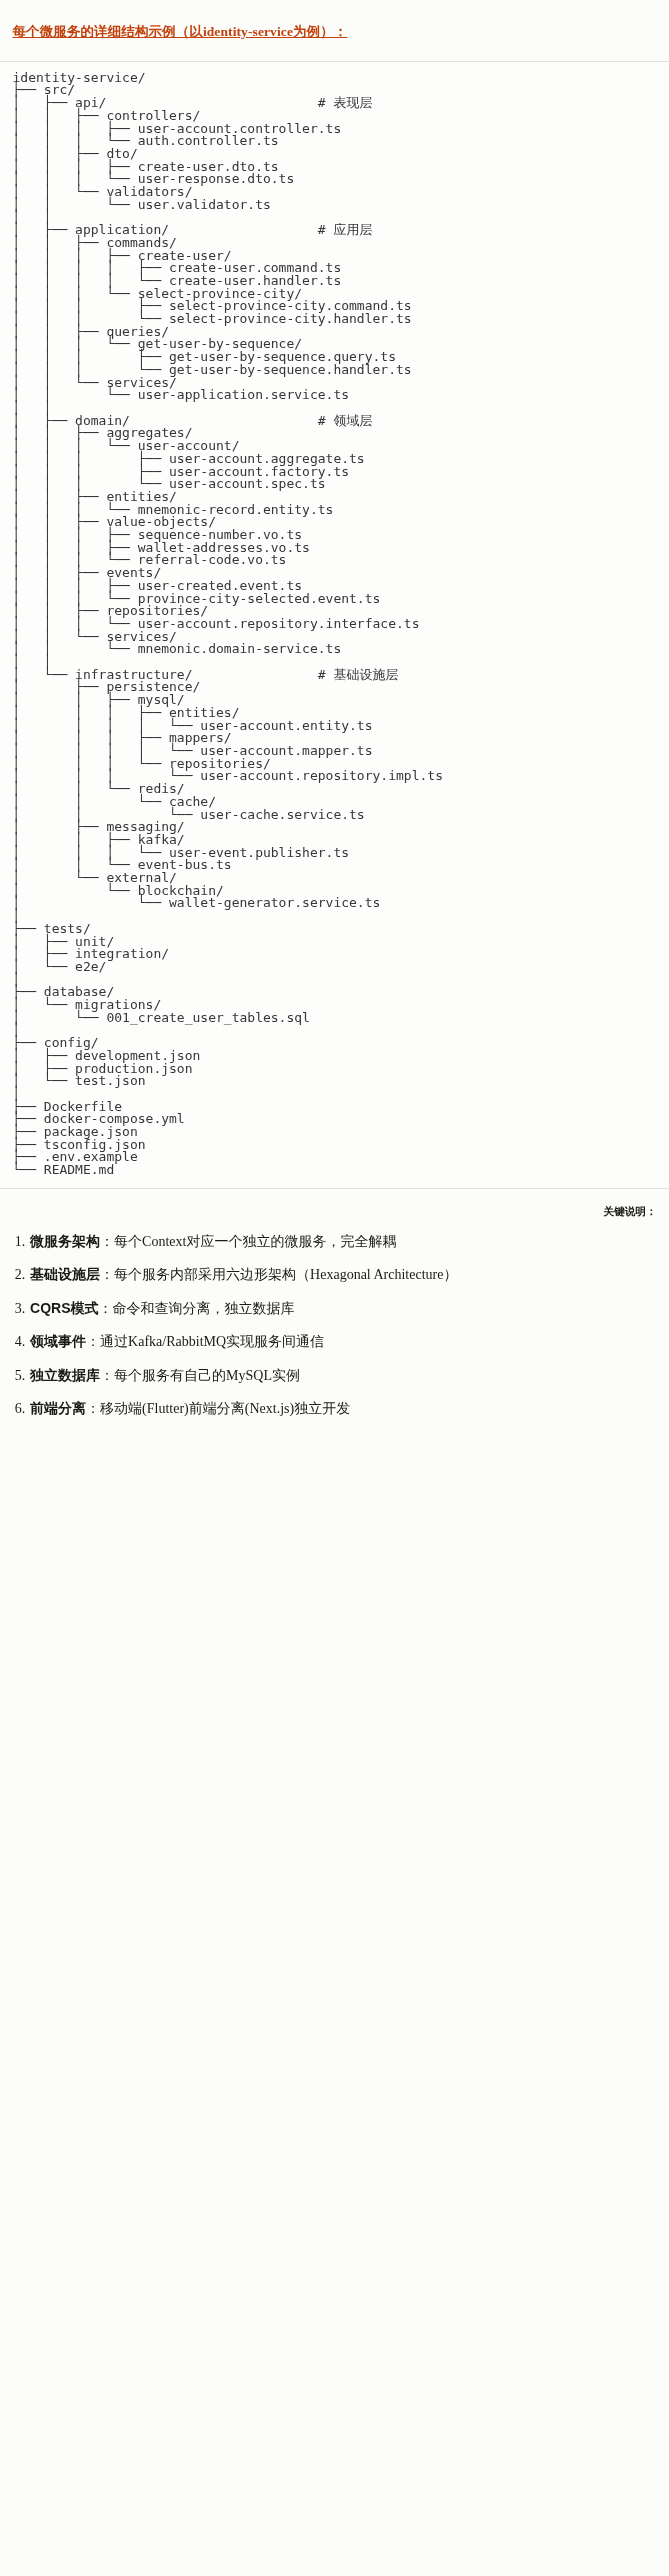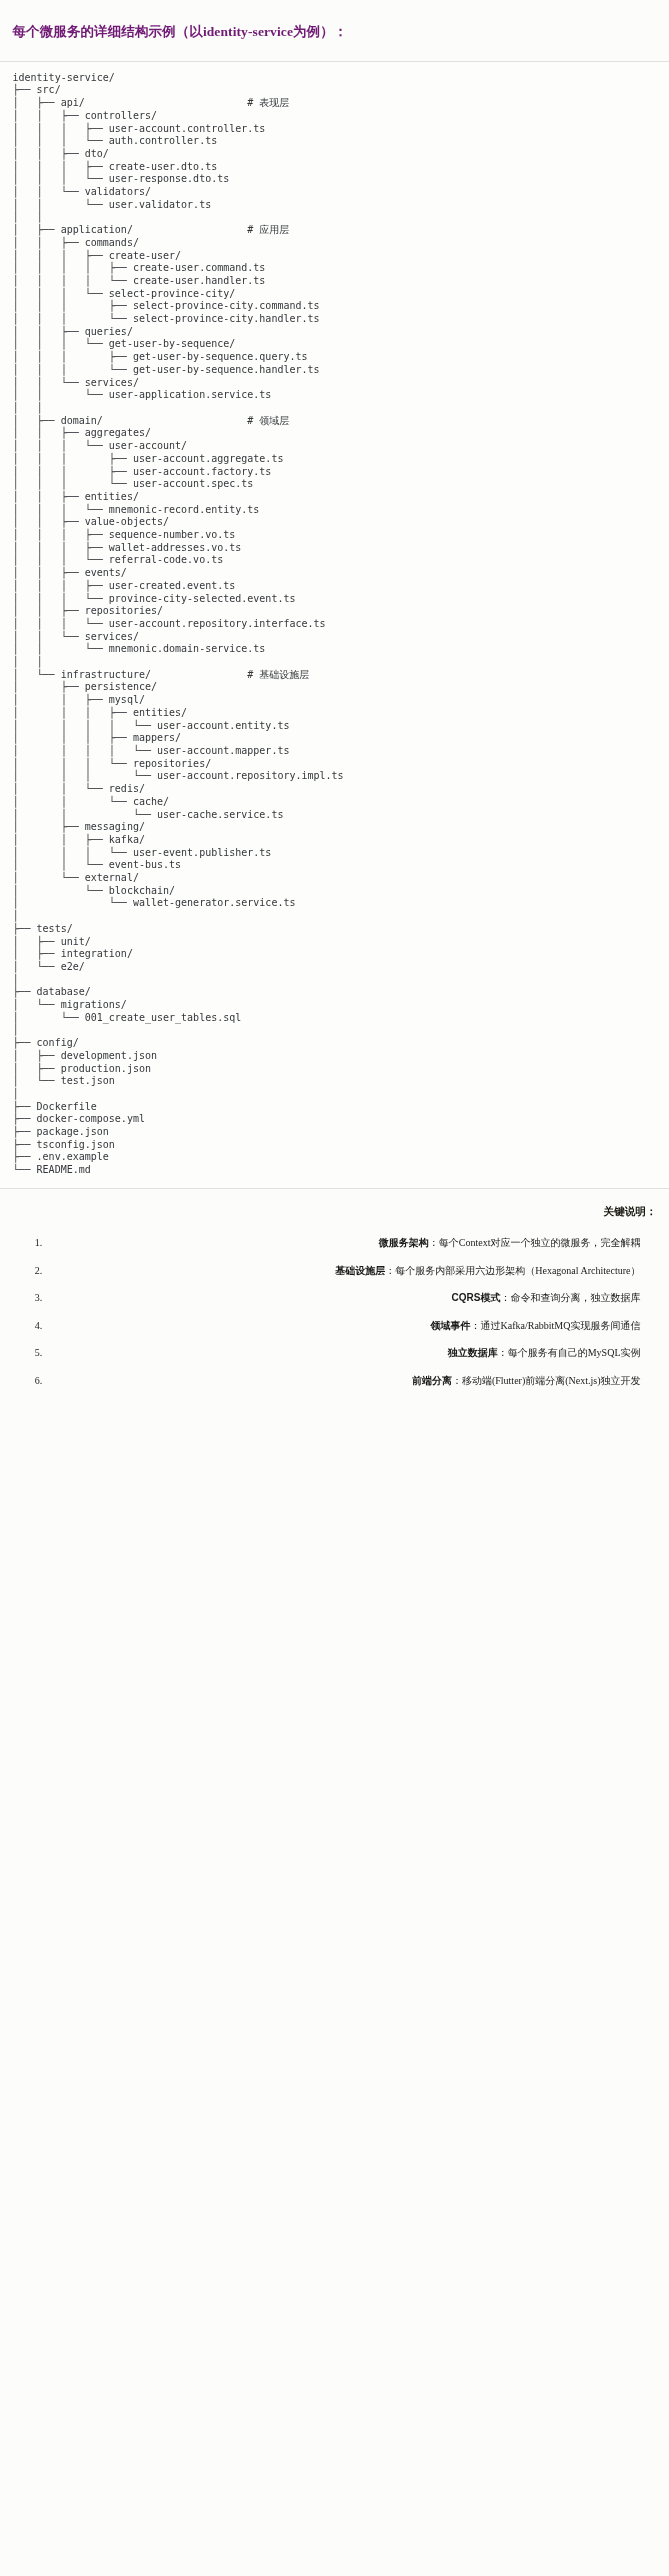--- a/index.html
+++ b/index.html
@@ -17,21 +17,22 @@
   }
 
   
   .doc-heading {
     font-family: "Liberation Sans", "DejaVu Sans", sans-serif;
     font-weight: bold;
     font-size: 13.5px;
     line-height: 1.35;
     letter-spacing: 0.1px;
     padding: 11.3px 12.5px 8.8px 12.5px;
-    color: #701a75;
+    color: #c2410c;
+    text-decoration: underline;
   }
   .doc-heading .latin {
     font-family: "Liberation Serif", "DejaVu Serif", serif;
     font-weight: bold;
   }
 
   hr.rule {
     border: 0;
     border-top: 0.6px solid #e2e2dd;
     margin: 0 0 0 0;
@@ -40,47 +41,46 @@
 
   
   .codeblock {
     background: #fdfdfb;
     padding: 10px 12.5px 11.3px 12.5px;
     overflow: hidden;
   }
   pre.tree {
     margin: 0;
     font-family: "DejaVu Sans Mono", "Liberation Mono", monospace;
-    font-size: 10px;
+    font-size: 13px;
     line-height: 12.7px;
     color: #33363b;
     white-space: pre;
     letter-spacing: 0px;
     tab-size: 4;
   }
 
   
   .keys {
     padding: 16.3px 12.5px 6.3px 12.5px;
   }
   .keys-title {
     font-family: "Liberation Sans", "DejaVu Sans", sans-serif;
     font-weight: bold;
     font-size: 10.6px;
     color: #17170f;
     margin: 0 0 11.3px 0;
     text-align: right;
   }
   ol.keylist {
-    margin: 16px;
+    margin: 0;
     padding: 0 0 0 16.3px;
     list-style: decimal;
-    font-size: 10px;
+    font-size: 14px;
     line-height: 1.5;
-    text-align: right;
   }
   ol.keylist > li {
     margin-bottom: 12.5px;
     padding-left: 1.3px;
   }
   ol.keylist > li::marker {
     font-family: "Liberation Serif", "DejaVu Serif", serif;
   }
   .k-term {
     font-family: "Liberation Sans", "DejaVu Sans", sans-serif;

